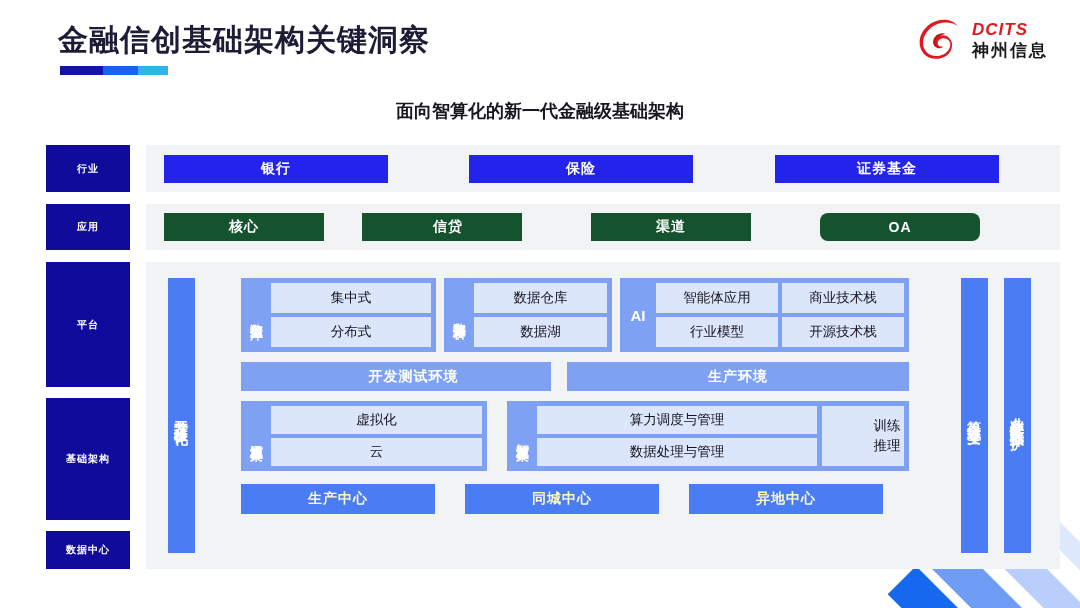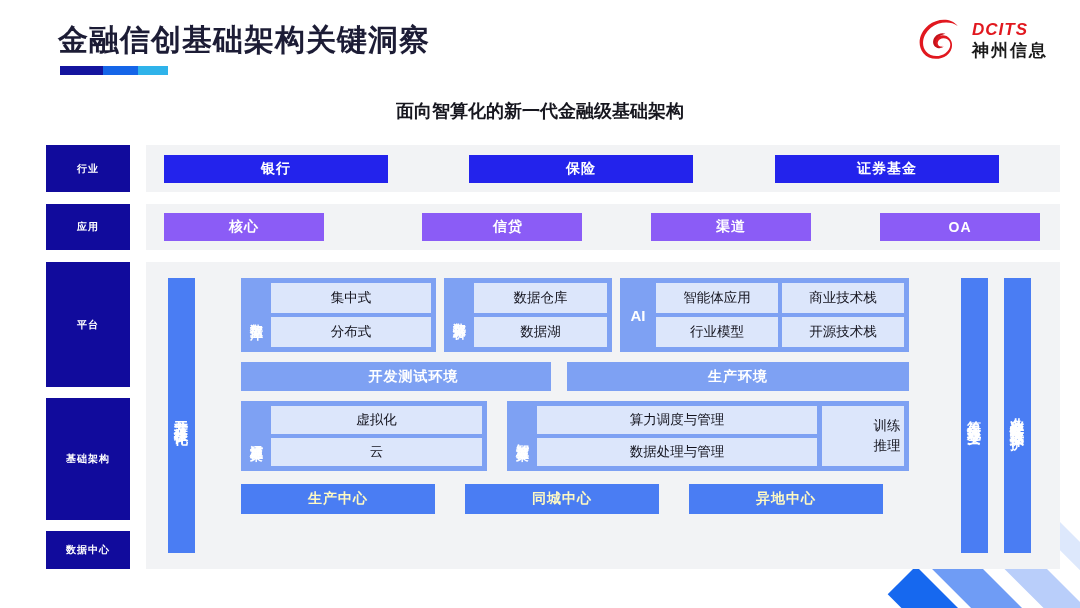--- a/index.html
+++ b/index.html
@@ -55,30 +55,30 @@
   
   .panel { position:absolute; left:146px; right:20px; background:#f2f3f5; }
   .panel-industry { top:145px; height:47px; }
   .panel-app      { top:204px; height:46px; }
   .panel-main     { top:262px; height:307px; }
 
   .row-boxes { position:absolute; inset:0; display:flex; align-items:center; padding:0 8px; }
   .chip { height:28px; display:flex; align-items:center; justify-content:center;
           color:#fff; font-size:14px; font-weight:700; letter-spacing:1px; }
   .chip-industry { background:#2323ec; }
-  .chip-app { background:#8b5cf6; }
+  .chip-app { background:#14532d; }
 
   .ind-1 { margin-left:10px; width:224px; }
   .ind-2 { margin-left:81px; width:224px; }
   .ind-3 { margin-left:82px; width:224px; }
 
   .app-1 { margin-left:10px; width:160px; }
-  .app-2 { margin-left:98px; width:160px;padding-left:12px; }
+  .app-2 { margin-left:38px; width:160px;padding-left:12px; }
   .app-3 { margin-left:69px; width:160px; }
-  .app-4 { margin-left:69px; width:160px; }
+  .app-4 { margin-left:69px; width:160px;border-radius:8px; }
 
   
   .vbar { position:absolute; background:#4a7df3; color:#fff; font-weight:700;
           font-size:14px; letter-spacing:2px;
           writing-mode:vertical-rl; text-orientation:upright;
           display:flex; align-items:center; justify-content:center; }
   .vbar-devops { left:22px;  top:16px; width:27px; height:275px; }
   .vbar-sec    { right:72px; top:16px; width:27px; height:275px; }
   .vbar-bcp    { right:29px; top:16px; width:27px; height:275px; }
 

